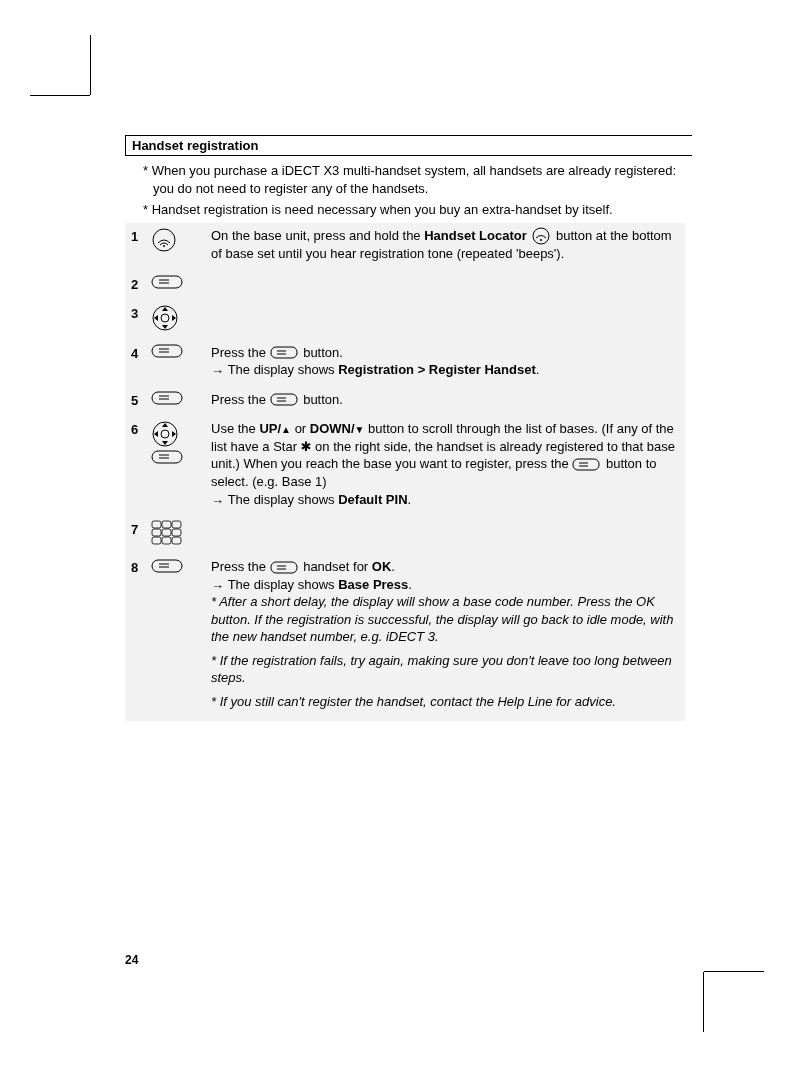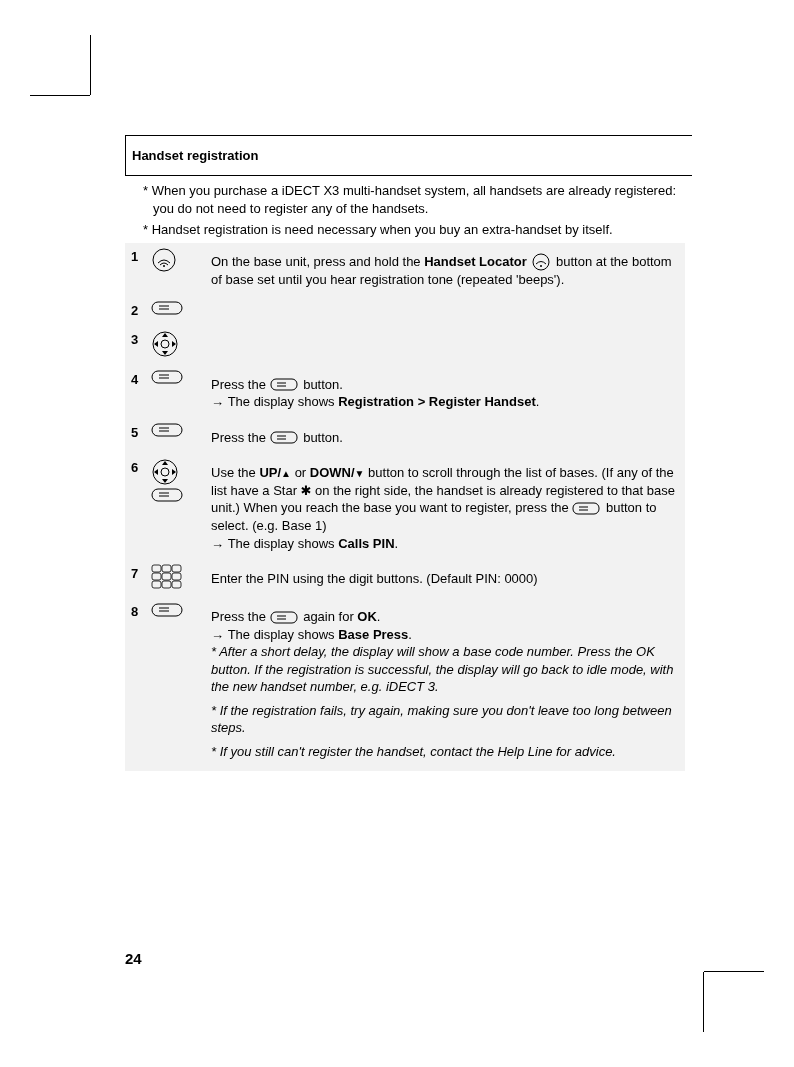--- a/index.html
+++ b/index.html
@@ -48,21 +48,21 @@
   .page {
     position: absolute;
     top: 135px;
     left: 125px;
     width: 560px;
   }
   .header-box {
     border-top: 1px solid #000;
     border-bottom: 1px solid #000;
     border-left: 1px solid #000;
-    padding: 12px 6px;
+    padding: 2px 6px;
     font-weight: bold;
     margin-bottom: 6px;
     width: 554px;
   }
   .intro {
     margin: 0 0 4px 6px;
     line-height: 1.35;
   }
   .intro-indent {
     text-indent: -10px;
@@ -90,34 +90,33 @@
   }
   .step-icon {
     width: 60px;
     flex-shrink: 0;
     text-align: left;
     padding-top: 0;
   }
   .step-text {
     flex: 1;
     line-height: 1.35;
-    margin-top: 6px;
   }
   .bold { font-weight: bold; }
   .arrow::before {
     content: "→ ";
     font-weight: bold;
   }
   .italic { font-style: italic; }
   .pagenum {
     position: absolute;
     bottom: 100px;
     left: 125px;
     font-weight: bold;
-    font-size: 15px;
+    font-size: 12px;
   }
   svg.icon-btn {
     vertical-align: middle;
   }
   .icon-stack {
     display: flex;
     flex-direction: column;
     gap: 2px;
   }
   .tri {
@@ -253,59 +252,58 @@
       <div class="step-text">
         <span>Use the </span><span class="bold">UP/</span><span class="tri">▲</span>
         <span>or </span><span class="bold">DOWN/</span><span class="tri">▼</span>
         <span>button to scroll through the list of bases. (If any of the list have a Star ✱ on the right side, the handset is already registered to that base unit.) When you reach the base you want to register, press the </span>
         <svg class="icon-btn" width="30" height="14">
             <rect x="1" y="1" width="26" height="11" rx="5" fill="none" stroke="#000" stroke-width="1"></rect>
             <line x1="7" y1="5" x2="16" y2="5" stroke="#000" stroke-width="1"></line>
             <line x1="7" y1="8" x2="16" y2="8" stroke="#000" stroke-width="1"></line>
           </svg>
         <span> button to select. (e.g. Base 1)</span><br>
-        <span class="arrow"><span>The display shows </span><span class="bold">Calls PIN</span><span>.</span></span>
+        <span class="arrow"><span>The display shows </span><span class="bold">Default PIN</span><span>.</span></span>
       </div>
     </div>
 
     <div class="step-row">
       <div class="step-num">7</div>
       <div class="step-icon">
         <svg class="icon-btn" width="32" height="26">
           <rect x="1" y="1" width="9" height="7" rx="2" fill="none" stroke="#000" stroke-width="0.8"></rect>
             <rect x="11" y="1" width="9" height="7" rx="2" fill="none" stroke="#000" stroke-width="0.8"></rect>
             <rect x="21" y="1" width="9" height="7" rx="2" fill="none" stroke="#000" stroke-width="0.8"></rect>
           <rect x="1" y="9" width="9" height="7" rx="2" fill="none" stroke="#000" stroke-width="0.8"></rect>
             <rect x="11" y="9" width="9" height="7" rx="2" fill="none" stroke="#000" stroke-width="0.8"></rect>
             <rect x="21" y="9" width="9" height="7" rx="2" fill="none" stroke="#000" stroke-width="0.8"></rect>
           <rect x="1" y="17" width="9" height="7" rx="2" fill="none" stroke="#000" stroke-width="0.8"></rect>
             <rect x="11" y="17" width="9" height="7" rx="2" fill="none" stroke="#000" stroke-width="0.8"></rect>
             <rect x="21" y="17" width="9" height="7" rx="2" fill="none" stroke="#000" stroke-width="0.8"></rect>
         </svg>
       </div>
-      <div class="step-text">Enter the PIN using the digit buttons. (Default PIN: 0000)</div>
     </div>
 
     <div class="step-row" style="margin-bottom:0;">
       <div class="step-num">8</div>
       <div class="step-icon">
         <svg class="icon-btn" width="34" height="16">
             <rect x="1" y="1" width="30" height="12" rx="6" fill="none" stroke="#000" stroke-width="1"></rect>
             <line x1="8" y1="5" x2="18" y2="5" stroke="#000" stroke-width="1"></line>
             <line x1="8" y1="8" x2="18" y2="8" stroke="#000" stroke-width="1"></line>
           </svg>
       </div>
       <div class="step-text">
         <span>Press the </span>
         <svg class="icon-btn" width="30" height="14">
             <rect x="1" y="1" width="26" height="11" rx="5" fill="none" stroke="#000" stroke-width="1"></rect>
             <line x1="7" y1="5" x2="16" y2="5" stroke="#000" stroke-width="1"></line>
             <line x1="7" y1="8" x2="16" y2="8" stroke="#000" stroke-width="1"></line>
           </svg>
-        <span> again for </span><span class="bold">OK</span><span>.</span><br>
+        <span> handset for </span><span class="bold">OK</span><span>.</span><br>
         <span class="arrow"><span>The display shows </span><span class="bold">Base Press</span><span>.</span></span><br>
         <span class="italic">* After a short delay, the display will show a base code number. Press the OK button. If the registration is successful, the display will go back to idle mode, with the new handset number, e.g. iDECT 3.</span>
         <div style="height:6px;"></div>
         <span class="italic">* If the registration fails, try again, making sure you don't leave too long between steps.</span>
         <div style="height:6px;"></div>
         <span class="italic">* If you still can't register the handset, contact the Help Line for advice.</span>
       </div>
     </div>
 
   </div>

